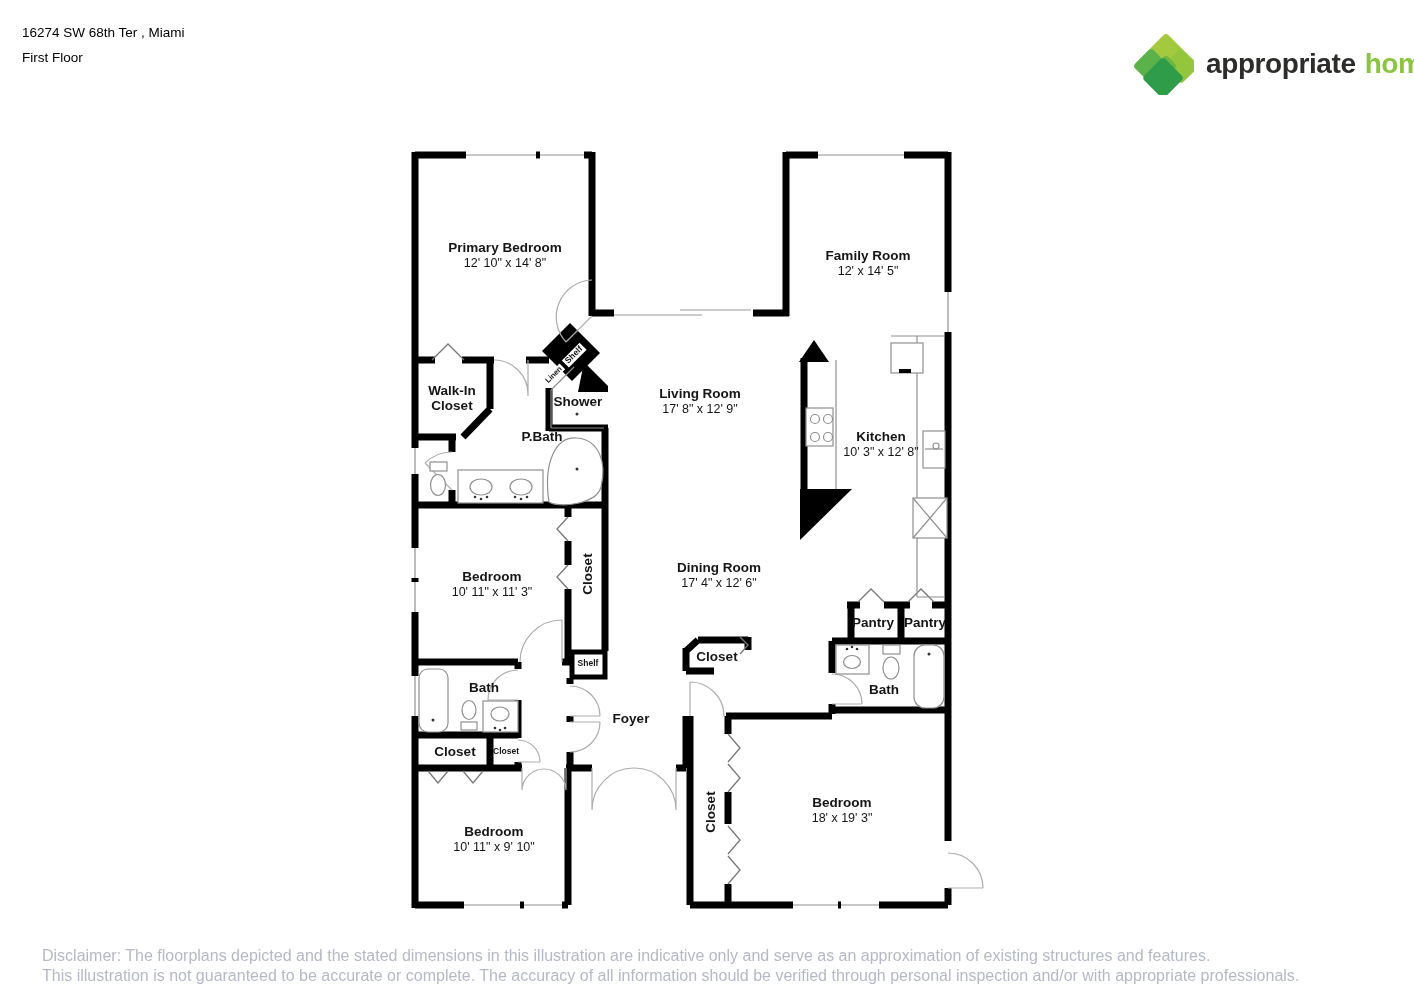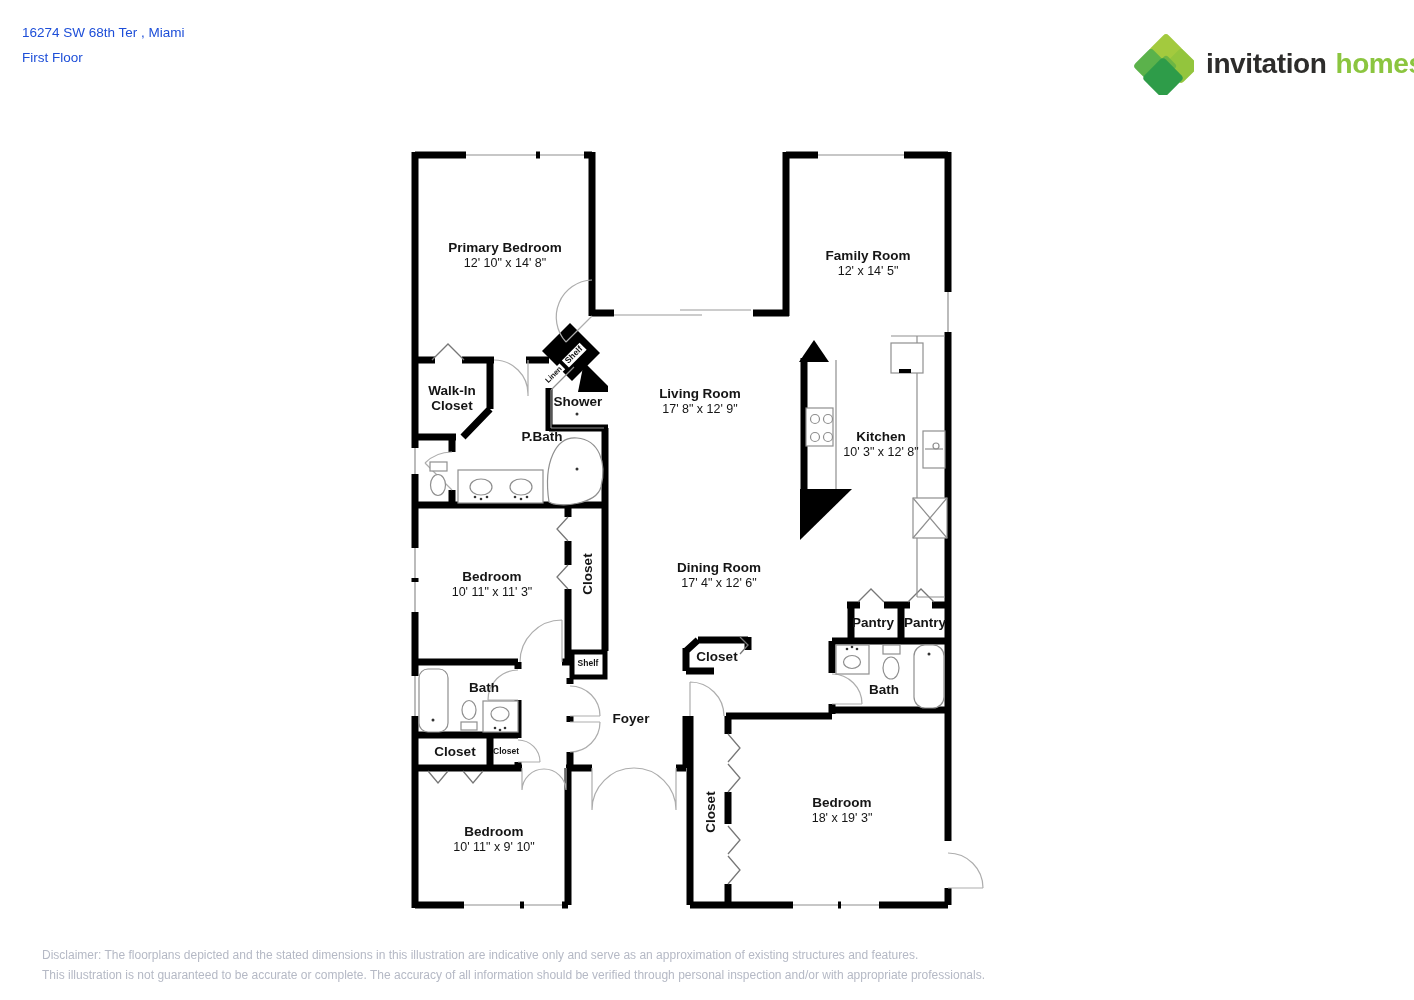--- a/index.html
+++ b/index.html
@@ -1,54 +1,54 @@
 <!DOCTYPE html>
 <html><head>
 <meta charset="utf-8">
 <style>
   html,body{margin:0;padding:0;background:#fff;}
   .page{position:relative;width:1414px;height:1000px;background:#fff;overflow:hidden;
         font-family:"Liberation Sans", sans-serif;color:#222;}
   
-  .hdr{position:absolute;left:22px;top:20px;font-size:13.5px;line-height:25px;color:#1d4ed8;}
+  .hdr{position:absolute;left:22px;top:20px;font-size:13.5px;line-height:25px;color:#000000;}
   .logo{position:absolute;left:1128px;top:33px;display:flex;align-items:center;}
   .logo-text{margin-left:12px;font-size:28px;font-weight:bold;letter-spacing:-0.4px;display:flex;align-items:baseline;}
   .logo-text .w1{color:#2d2c2b;}
   .logo-text .w2{color:#8bc53f;margin-left:9px;}
   
   .plan{position:absolute;left:0;top:0;width:1414px;height:1000px;}
   .room-label{position:absolute;transform:translate(-50%,-50%);text-align:center;color:#151515;white-space:nowrap;z-index:5;}
   .room-label .rname{font-weight:bold;font-size:13.5px;line-height:1.12;white-space:pre-line;}
   .room-label .rdims{font-size:12.5px;margin-top:1px;}
   .room-label.xs .rname{font-size:8.5px;}
   .room-label.xxs .rname{font-size:7.5px;}
   .room-label.chip .rname{background:#fff;padding:0 2px;}
   
-  .disc{position:absolute;left:42px;font-size:12px;line-height:19px;color:#b5b9c5;}
+  .disc{position:absolute;left:42px;font-size:16px;line-height:19px;color:#b5b9c5;}
 </style>
 </head>
 <body>
 
 <div class="page">
 
   <div class="hdr">
     <div>16274 SW 68th Ter , Miami</div>
     <div>First Floor</div>
   </div>
 
   <div class="logo">
     <svg width="66" height="62" viewBox="0 0 66 62">
       <rect class="dmnd" x="-13" y="-13" width="26" height="26" rx="4" transform="translate(38,18) rotate(45)" fill="#a3ca3e"></rect>
       <rect class="dmnd" x="-13" y="-13" width="26" height="26" rx="4" transform="translate(53,33) rotate(45)" fill="#93c53d"></rect>
       <rect class="dmnd" x="-13" y="-13" width="26" height="26" rx="4" transform="translate(23,33) rotate(45)" fill="#5bb24b"></rect>
       <rect class="dmnd" x="-8" y="-8" width="16" height="16" rx="3" transform="translate(38,33) rotate(45)" fill="#6db544"></rect>
       <rect class="dmnd" x="-15" y="-15" width="30" height="30" rx="4" transform="translate(35,45) rotate(45)" fill="#2e9c49"></rect>
     </svg>
     <div class="logo-text">
-      <span class="w1">invitation</span>
+      <span class="w1">appropriate</span>
       <span class="w2">homes</span>
 
     </div>
   </div>
 
   <div class="plan">
     <svg width="1414" height="1000" viewBox="0 0 1414 1000">
 
       <g stroke="#000" stroke-width="7" fill="none">
         <path d="M415,155 H592 M415,152 V908 M415,905 H568 M592,152 V316 M592,313 H614

